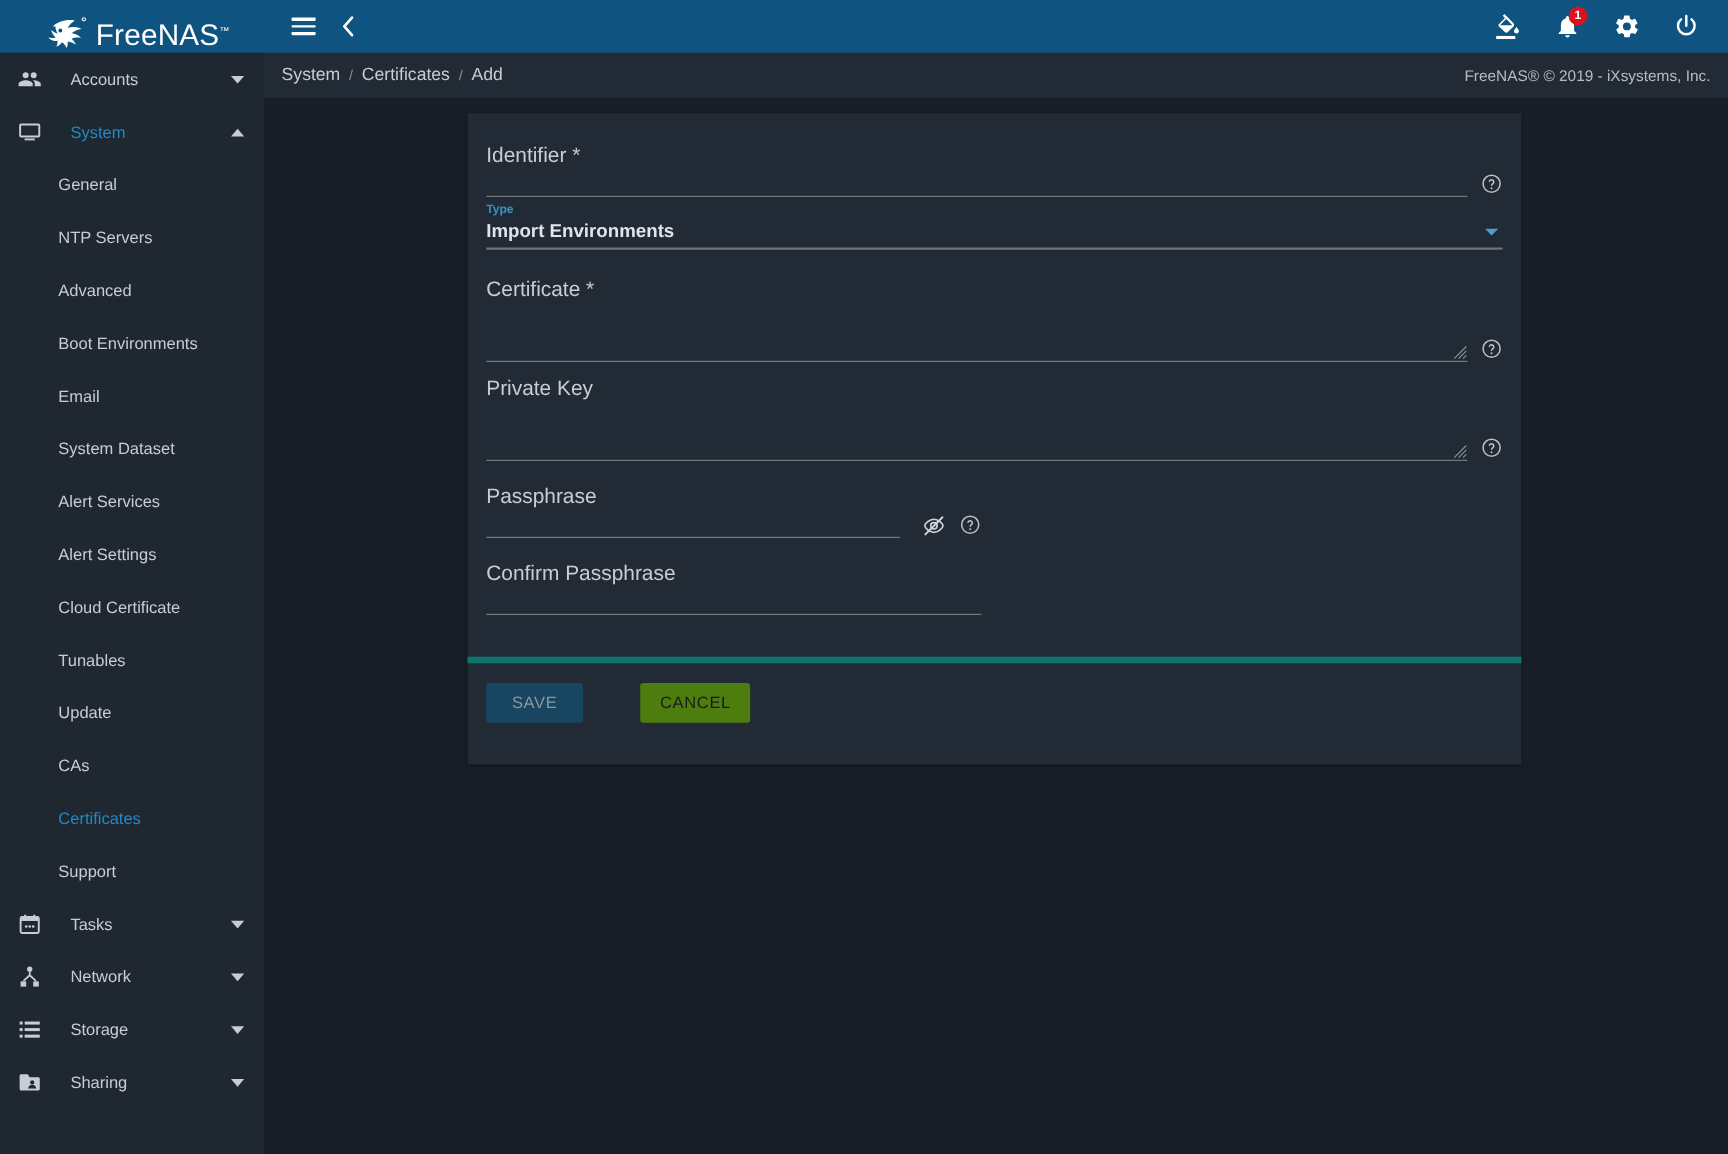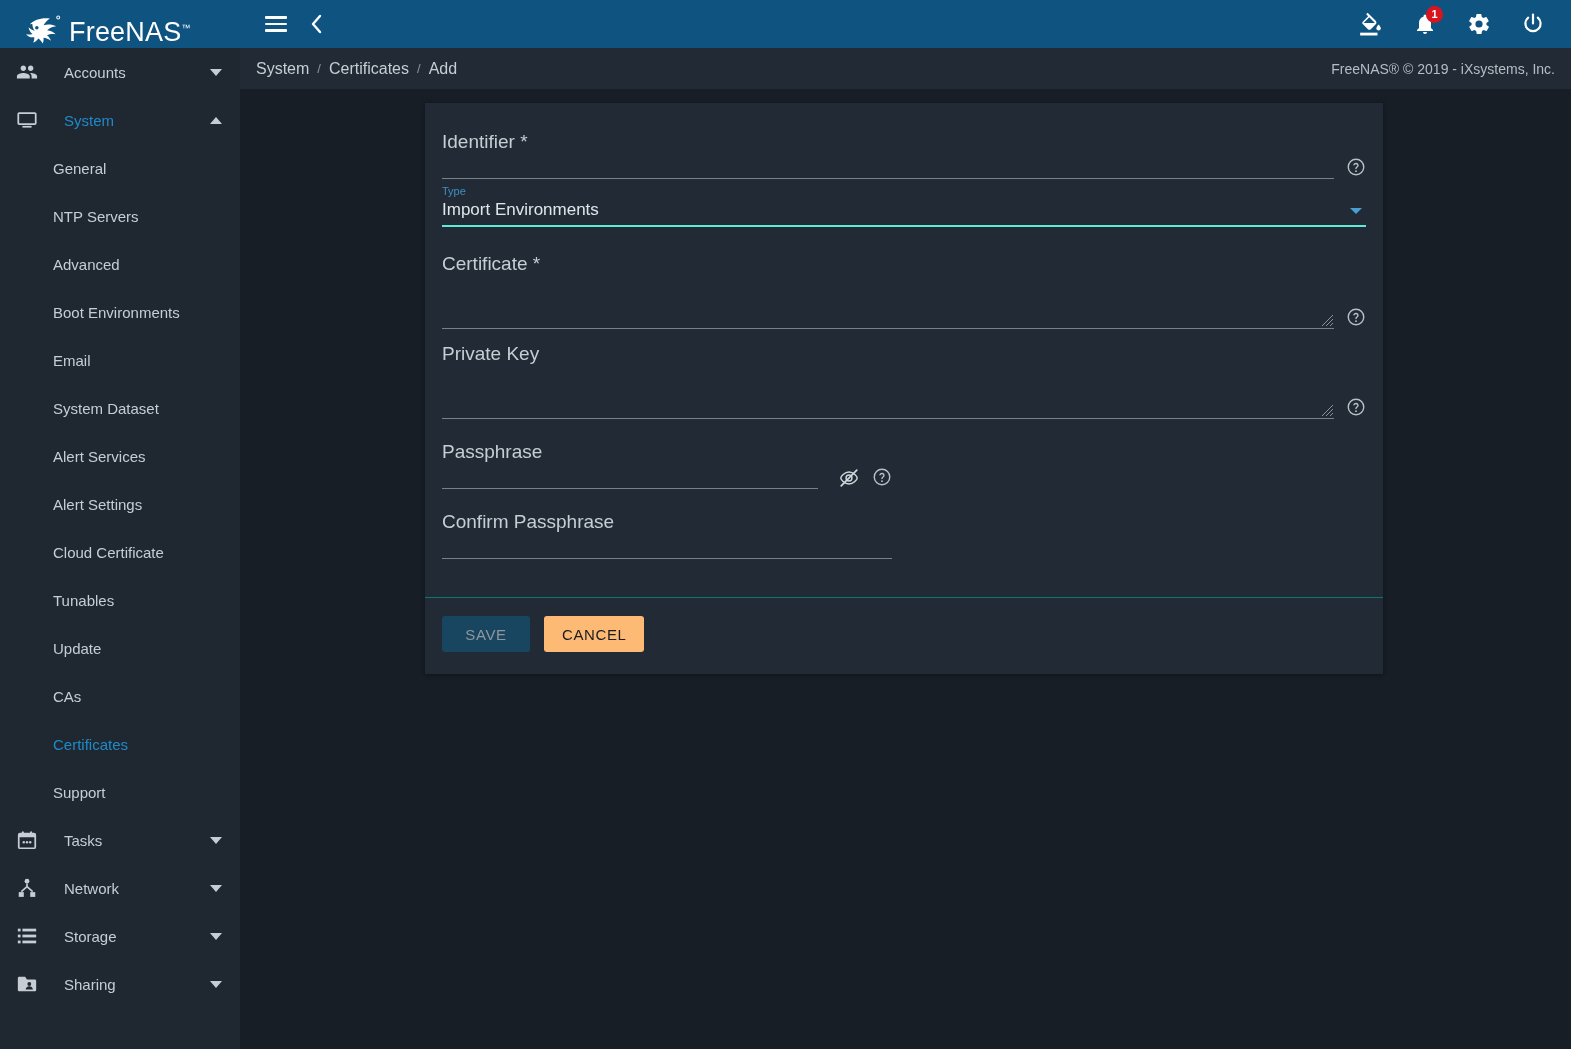--- a/index.html
+++ b/index.html
@@ -23,21 +23,21 @@
     background: #0f5381;
     display: flex;
     align-items: center;
     z-index: 20;
   }
   #logo-zone {
     width: 240px;
     height: 48px;
     display: flex;
     align-items: center;
-    padding-left: 22px;
+    padding-left: 40px;
     flex-shrink: 0;
     margin-top: 16px;
   }
   #logo-mark { width: 44px; height: 34px; flex-shrink: 0; }
   #logo-word {
     font-size: 27px;
     color: #ffffff;
     letter-spacing: 0.2px;
     margin-left: 3px;
     font-weight: 400;
@@ -207,24 +207,25 @@
     margin-left: 12px;
     flex-shrink: 0;
     cursor: pointer;
     margin-bottom: 2px;
   }
 
   
   .select-field {
     margin-top: 6px;
     margin-bottom: 26px;
-    border-bottom: 2px solid #5eead4;
+    border-bottom: 2px solid #737373;
     padding-bottom: 5px;
     position: relative;
     cursor: pointer;
+    font-weight: bold;
   }
   .select-minilabel {
     font-size: 11px;
     color: #3d8fc4;
     display: block;
     margin-bottom: 3px;
   }
   .select-value {
     font-size: 17px;
     color: #dfe5ea;
@@ -269,45 +270,46 @@
   .pw-row { display: flex; align-items: flex-end; width: 450px; justify-content: center; }
   .pw-row .underline-input { width: 100%; }
   .eye-icon {
     width: 22px; height: 22px;
     margin-left: 20px;
     flex-shrink: 0;
     cursor: pointer;
   }
 
   #actions {
-    border-top: 1px solid #0f766e;
-    padding: 18px 17px 22px 17px;
+    border-top: 6px solid #0f766e;
+    padding: 18px 17px 38px 17px;
     display: flex;
     gap: 14px;
   }
   .btn {
     border: none;
     border-radius: 3px;
     font-family: "Liberation Sans", sans-serif;
     font-size: 15px;
     letter-spacing: 0.6px;
     padding: 0 18px;
     height: 36px;
     cursor: pointer;
   }
   #save-btn {
     background: #18455f;
     color: #8e979f;
     min-width: 88px;
   }
   #cancel-btn {
-    background: #fdba74;
+    background: #4d7c0f;
     color: #1b1b1b;
     min-width: 88px;
     font-weight: 400;
+    margin-left: 38px;
   }
 </style>
 </head>
 <body>
 
 <div id="topbar">
 
   <div id="logo-zone">
     <svg id="logo-mark" viewBox="0 0 48 36">
       <path fill="#ffffff" d="M8.5 9.5c5-5.2 13.5-7.5 22-6.2-3.3 2.1-5.6 4.6-7 7.4 4.4-1.4 9.6-1.1 13.8 1.1-4 .5-7.4 2-9.9 4.3 3.6.4 7 1.9 9.3 4.4-3.6-.6-6.9-.2-9.5 1.1 2.1 1.5 3.6 3.5 4.3 5.9-2.5-1.9-5.3-3-8.1-3.3.4 2.2.1 4.4-.9 6.4-1.1-2.4-2.7-4.3-4.7-5.6-1.3 2-3.2 3.6-5.6 4.5 1-2 1.4-4 1.2-5.9C9.6 24.4 6.4 23 4.4 20.4c2.6.6 5 .5 7.1-.2-2.4-2-3.9-4.6-4.3-7.5 2 2 4.2 3.3 6.5 3.9-1.5-2.3-2.3-4.8-2.5-7.4-.2 0-1.4.1-2.7.3z"></path>

